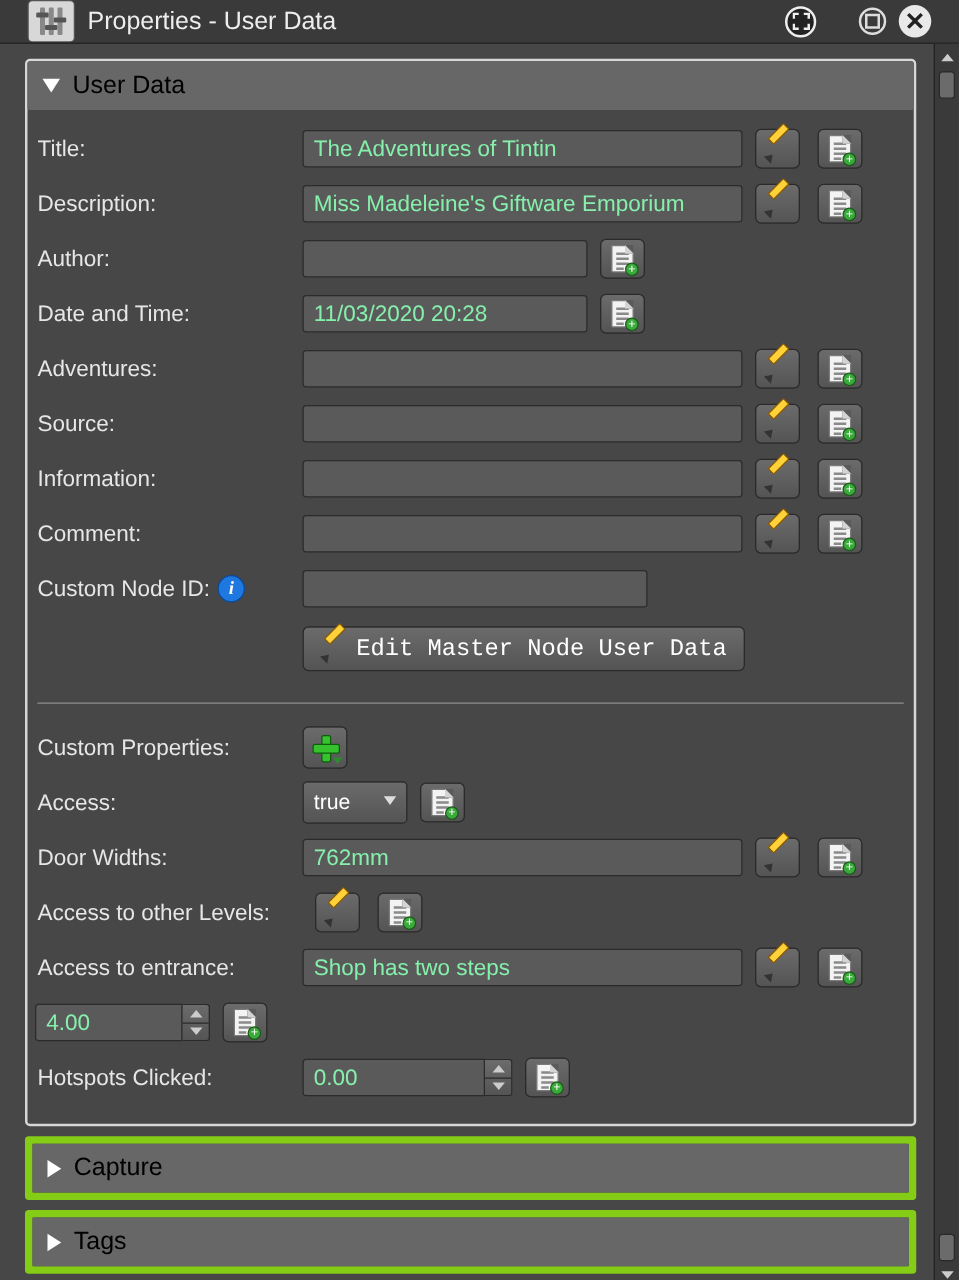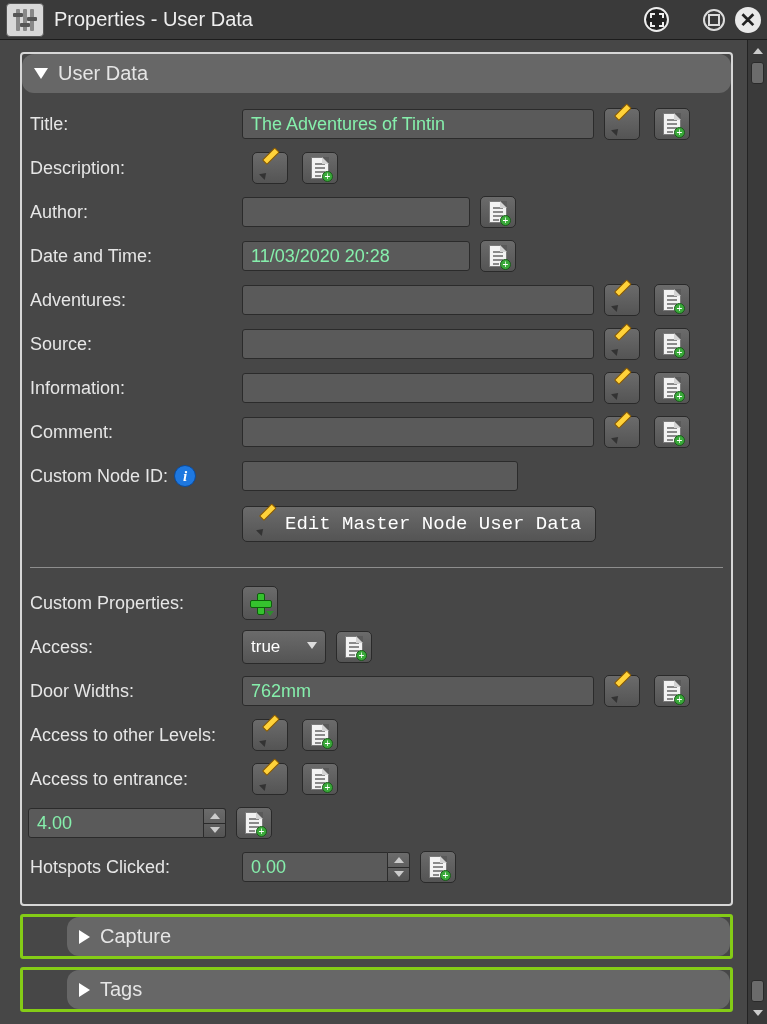--- a/index.html
+++ b/index.html
@@ -9,21 +9,21 @@
     font-family: -apple-system, Helvetica, Arial, sans-serif;
     font-size: 17px;
     color: #e6e6e6;
     overflow: hidden;
   }
   .window { width: 767px; height: 1024px; display: flex; flex-direction: column; }
   .titlebar {
     height: 48px;
     background: #3a3a3a;
     display: flex; align-items: center;
-    padding: 0 6px;
+    padding: 0 22px;
     gap: 10px;
   }
   .title-icon {
     width: 38px; height: 34px;
     background: #d8d8d8;
     border: 1px solid #555;
     border-radius: 4px;
     display: flex; align-items: center; justify-content: center;
     gap: 3px;
   }
@@ -69,30 +69,29 @@
     flex:1; padding: 12px 14px 12px 20px;
     display:flex; flex-direction:column; gap:8px;
     overflow:hidden;
   }
 
   .section {
     border: 2px solid #d7d7d7;
     border-radius: 4px;
   }
   .section-collapsed-wrap {
-    border: 3px solid #84cc16;
+    border: 6px solid #84cc16;
     border-radius: 3px;
-    padding-left: 44px;
   }
   .section-header {
     background: #676767;
     padding: 8px 12px;
     display:flex; align-items:center; gap:10px;
-    font-size: 20px; color:#e5e5e5;
-    border-radius: 12px;
+    font-size: 20px; color:#000000;
+    border-radius: 2px;
   }
   .tri { width:0; height:0; display:inline-block; }
   .tri-down { border-left:7px solid transparent; border-right:7px solid transparent; border-top:11px solid #fff; }
   .tri-right { border-top:7px solid transparent; border-bottom:7px solid transparent; border-left:11px solid #fff; }
 
   .section-body { padding: 14px 6px 16px 6px; display:flex; flex-direction:column; }
   .row {
     display:flex; align-items:center; height:34px; margin-bottom:10px;
   }
   .label {
@@ -259,20 +258,21 @@
             <div class="btn" style="margin-left:14px">
                 <span class="doc-icon">
                   <span class="corner"></span>
                   <span class="plus">+</span>
                 </span>
               </div>
           </div>
 
           <div class="row">
             <div class="label">Description:</div>
+            <div class="field" style="width:352px">Miss Madeleine's Giftware Emporium</div>
             <div class="btn">
                 <span class="pencil-icon"></span>
               </div>
             <div class="btn" style="margin-left:14px">
                 <span class="doc-icon">
                   <span class="corner"></span>
                   <span class="plus">+</span>
                 </span>
               </div>
           </div>
@@ -417,34 +417,35 @@
             <div class="btn" style="margin-left:14px">
                 <span class="doc-icon">
                   <span class="corner"></span>
                   <span class="plus">+</span>
                 </span>
               </div>
           </div>
 
           <div class="row">
             <div class="label">Access to entrance:</div>
+            <div class="field" style="width:352px">Shop has two steps</div>
             <div class="btn">
                 <span class="pencil-icon"></span>
               </div>
             <div class="btn" style="margin-left:14px">
                 <span class="doc-icon">
                   <span class="corner"></span>
                   <span class="plus">+</span>
                 </span>
               </div>
           </div>
 
           <div class="row">
             <div class="spinner">
-              <div class="field" style="width:176px">4.00</div>
+              <div class="field" style="width:118px">4.00</div>
               <div class="spin-btns">
                 <div>
                     <span class="caret-up"></span>
                   </div>
                 <div>
                     <span class="caret-dn"></span>
                   </div>
               </div>
             </div>
             <div class="btn">

